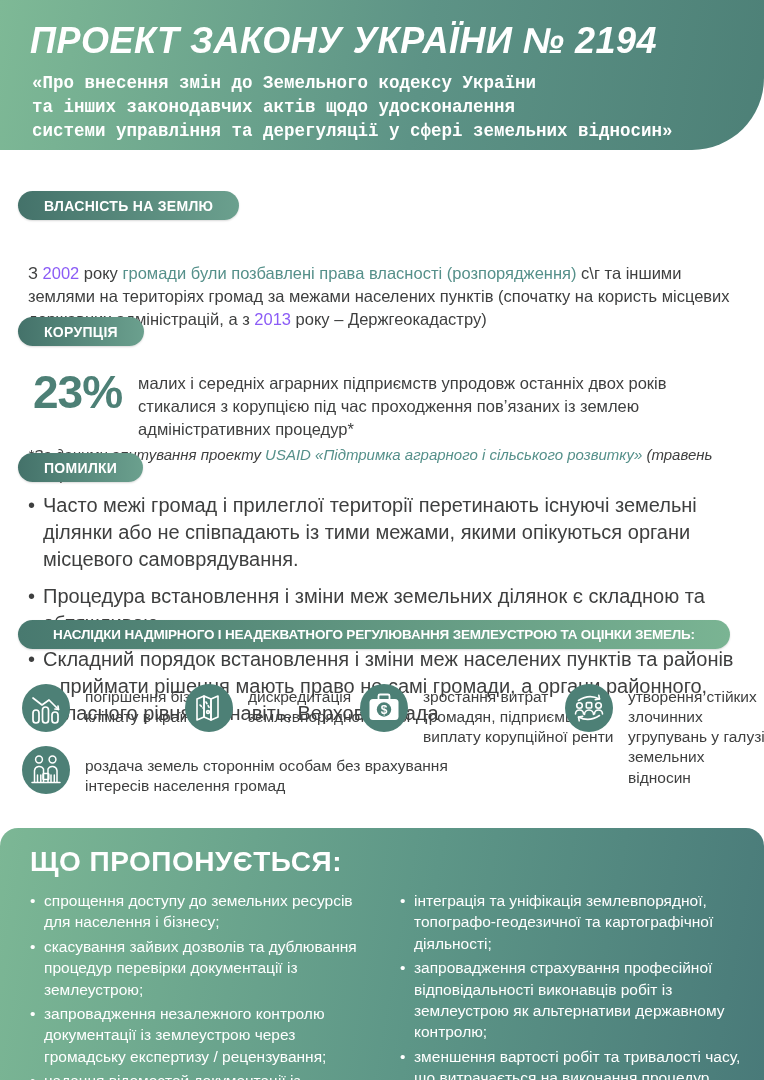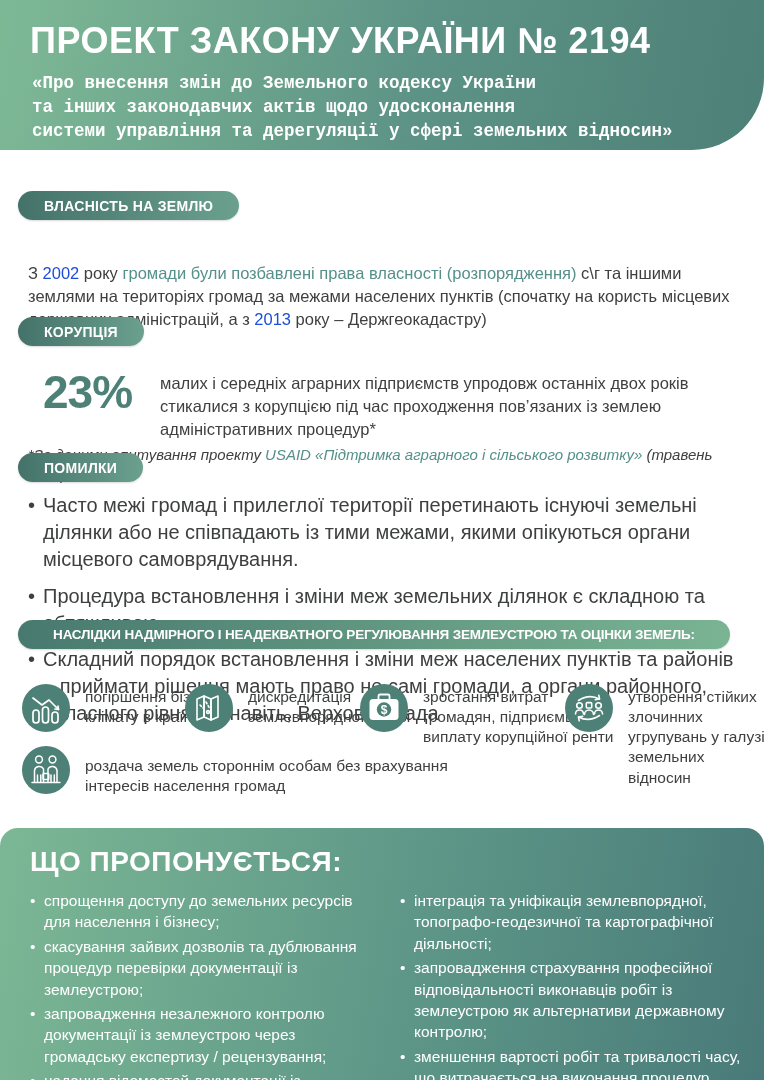--- a/index.html
+++ b/index.html
@@ -3,44 +3,44 @@
 <meta charset="utf-8">
 <style>
   html,body{margin:0;padding:0;background:#e8e8e8;}
   .page{position:relative;width:764px;height:1080px;background:#ffffff;overflow:hidden;
         font-family:"Liberation Sans",sans-serif;color:#3e3f3f;}
 
   
   .header{position:absolute;top:0;left:0;width:764px;height:150px;
           background:linear-gradient(100deg,#7eb996 0%,#5d9386 55%,#4d8077 100%);
           border-radius:0 0 72px 0;color:#fff;}
-  .header-title{margin:20px 0 0 30px;font-size:36px;font-weight:bold;letter-spacing:.5px;}
+  .header-title{margin:20px 0 0 30px;font-size:36px;font-weight:bold;letter-spacing:.5px;font-style:italic;}
   .header-sub{margin:9px 0 0 32px;font-size:17.5px;font-weight:bold;line-height:1.38;font-family:Liberation Mono, monospace;}
 
   
   .badge{position:absolute;left:18px;height:29px;border-radius:19px;
          display:inline-flex;align-items:center;padding:0 26px;
          background:linear-gradient(90deg,#44726a 0%,#6ba08e 100%);
          color:#fff;font-size:14px;font-weight:bold;letter-spacing:.3px;white-space:nowrap;
          box-shadow:0 1px 2px rgba(0,0,0,.15);}
   .badge-ownership{top:191px;}
   .badge-corruption{top:317px;}
   .badge-mistakes{top:453px;}
   .badge-wide{top:620px;left:18px;right:34px;justify-content:center;padding:0 8px;
               font-size:13.5px;letter-spacing:-0.2px;
               background:linear-gradient(90deg,#48796f 0%,#7ab493 100%);}
 
   
   .para-ownership{position:absolute;top:245px;left:28px;width:714px;
                   font-size:16.5px;line-height:1.4;}
-  .hl-year{color:#1d4ed8;}
+  .hl-year{color:#8b5cf6;}
   .hl-phrase{color:#55908a;}
 
   
-  .stat-row{position:absolute;top:369px;left:43px;width:706px;display:flex;gap:28px;}
+  .stat-row{position:absolute;top:369px;left:33px;width:706px;display:flex;gap:16px;}
   .stat-value{font-size:46px;font-weight:bold;color:#4d8076;line-height:1;letter-spacing:-1px;}
   .stat-text{font-size:16.5px;line-height:1.38;padding-top:3px;width:600px;}
   .footnote{position:absolute;top:430px;left:28px;width:714px;
             font-style:italic;font-size:15px;line-height:1.35;}
   .footnote .hl-phrase{font-style:italic;}
 
   
   .mistakes-list{position:absolute;top:492px;left:28px;width:716px;margin:0;padding:0;
                  list-style:none;font-size:20px;line-height:1.36;}
   .mistakes-list li{position:relative;padding-left:15px;margin-bottom:9px;}

